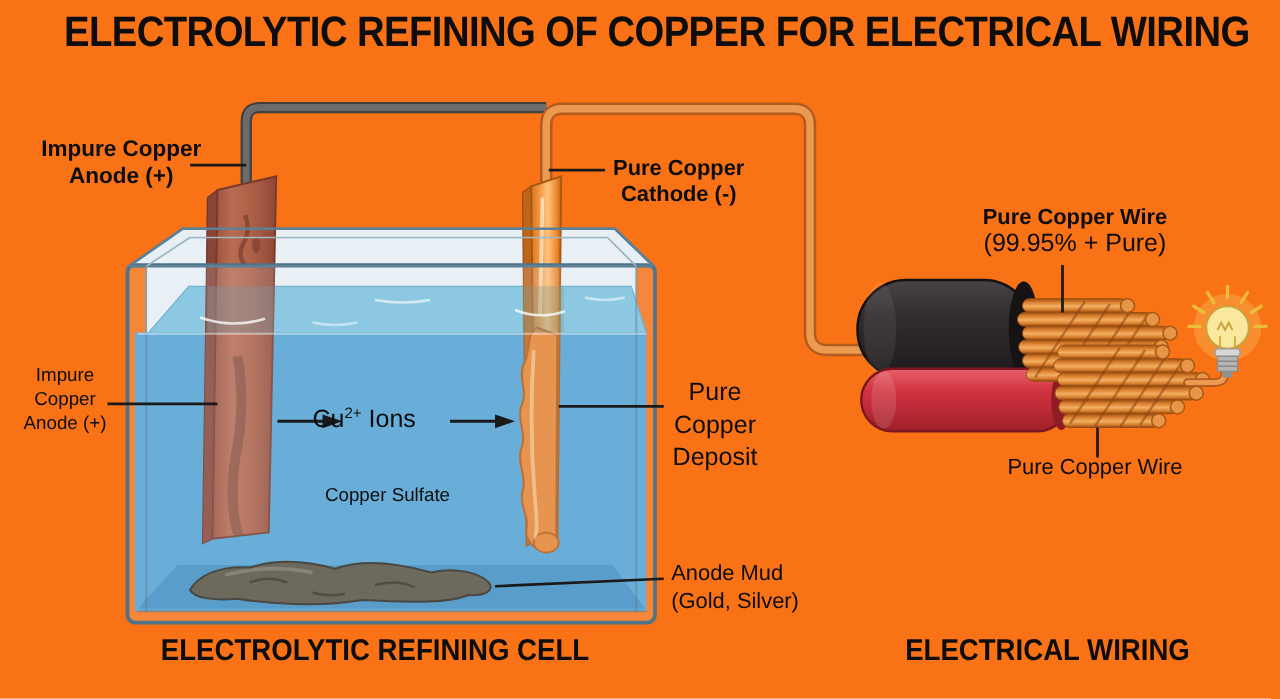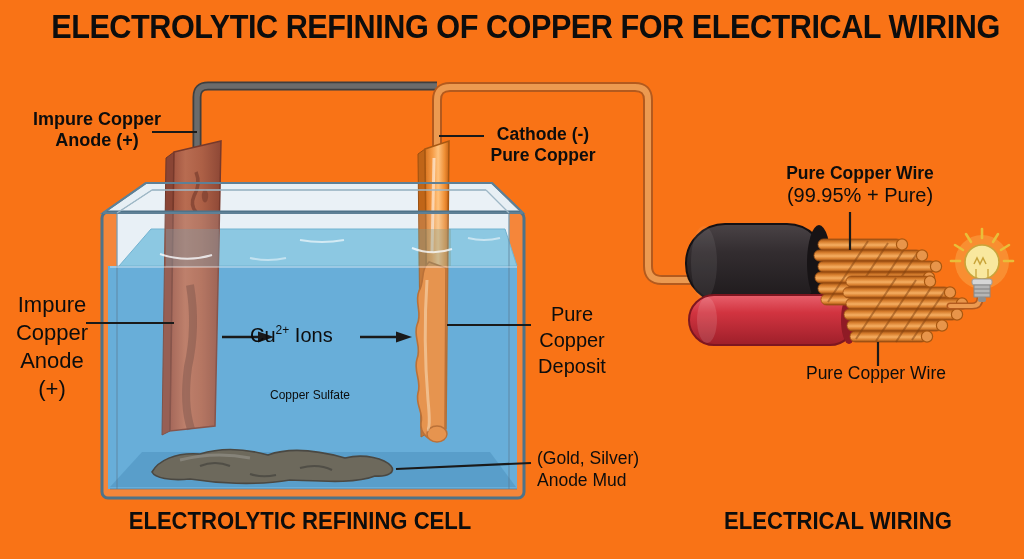--- a/index.html
+++ b/index.html
@@ -8,24 +8,24 @@
   #art{position:absolute;left:0;top:0;z-index:1;}
   .lbl{position:absolute;z-index:2;text-align:center;line-height:1.18;color:#0d0d0d;}
   .bold{font-weight:bold;}
   #title{left:0;top:6px;width:1024px;font-size:34px;font-weight:bold;letter-spacing:-0.5px;
          transform:scaleX(0.90);transform-origin:center;white-space:nowrap;}
   #power-box{left:267px;top:59px;width:92px;height:54px;background:#dedede;border:2px solid #2f2f2f;
              display:flex;flex-direction:column;align-items:center;justify-content:center;
              font-size:17px;line-height:1.25;}
   #anode-top-label{left:22px;top:109px;width:150px;font-size:18px;font-weight:bold;}
   #cathode-label{left:482px;top:124px;width:122px;font-size:17.5px;font-weight:bold;}
-  #anode-left-label{left:10px;top:291px;width:84px;font-size:22px;line-height:1.28;}
+  #anode-left-label{left:10px;top:291px;width:84px;font-size:15px;line-height:1.28;}
   #cu-ions-label{left:250px;top:323px;width:120px;font-size:20px;text-align:left;white-space:nowrap;}
   #cu-ions-label sup{font-size:12px;}
-  #electrolyte-label{left:236px;top:388px;width:148px;font-size:12px;line-height:1.25;}
+  #electrolyte-label{left:236px;top:388px;width:148px;font-size:15px;line-height:1.25;}
   #deposit-label{left:532px;top:301px;width:80px;font-size:20px;line-height:1.3;}
   #anode-mud-label{left:537px;top:448px;width:140px;font-size:17.5px;text-align:left;line-height:1.25;}
   #wire-top-label{left:760px;top:163px;width:200px;font-size:17.5px;}
   #wire-top-label .l2{font-size:20px;font-weight:normal;}
   #wire-bottom-label{left:784px;top:363px;width:184px;font-size:17.5px;}
   #caption-left{left:90px;top:507px;width:420px;font-size:24px;font-weight:bold;
                 transform:scaleX(0.92);transform-origin:center;white-space:nowrap;}
   #caption-right{left:688px;top:507px;width:300px;font-size:24px;font-weight:bold;
                  transform:scaleX(0.92);transform-origin:center;white-space:nowrap;}
 </style>
@@ -247,22 +247,22 @@
 
   <div id="title" class="lbl">ELECTROLYTIC REFINING OF COPPER FOR ELECTRICAL WIRING</div>
 
 
   <div id="anode-top-label" class="lbl">
     <div>Impure Copper</div>
     <div>Anode (+)</div>
   </div>
 
   <div id="cathode-label" class="lbl">
+    <div>Pure Copper</div>
     <div>Cathode (-)</div>
-    <div>Pure Copper</div>
   </div>
 
   <div id="anode-left-label" class="lbl">
     <div>Impure</div>
     <div>Copper</div>
     <div>Anode (+)</div>
   </div>
 
   <div id="cu-ions-label" class="lbl">
     <span>Cu</span><sup>2+</sup><span> Ions</span>
@@ -272,22 +272,22 @@
     <div>Copper Sulfate</div>
   </div>
 
   <div id="deposit-label" class="lbl">
     <div>Pure</div>
     <div>Copper</div>
     <div>Deposit</div>
   </div>
 
   <div id="anode-mud-label" class="lbl">
+    <div>Anode Mud</div>
     <div>(Gold, Silver)</div>
-    <div>Anode Mud</div>
   </div>
 
   <div id="wire-top-label" class="lbl">
     <div class="bold">Pure Copper Wire</div>
     <div class="l2">(99.95% + Pure)</div>
   </div>
 
   <div id="wire-bottom-label" class="lbl">
     <div>Pure Copper Wire</div>
   </div>

